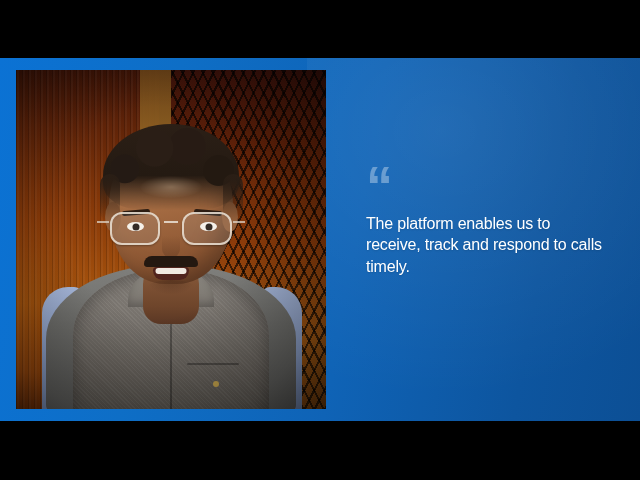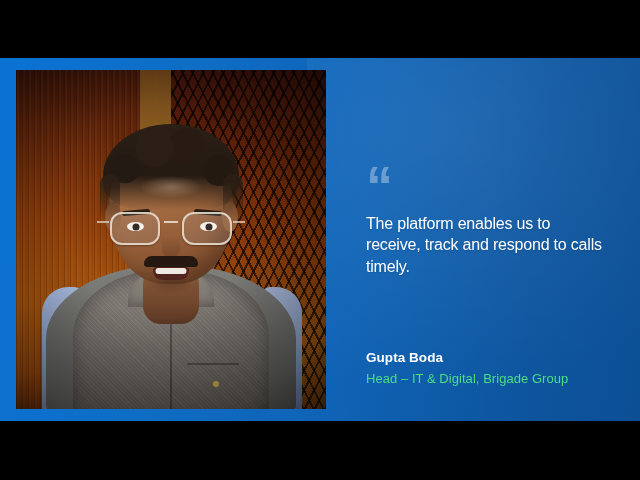--- a/index.html
+++ b/index.html
@@ -518,24 +518,20 @@
 
       <div class="bg-vignette"></div>
     </div>
 
     <div id="quote-col">
 
       <div id="quote-mark">“</div>
 
       <p id="quote-text">The platform enables us to receive, track and respond to calls timely.</p>
 
-      <div id="attribution">
-        <p id="attr-name">Gupta Boda</p>
-        <p id="attr-role">Head – IT &amp; Digital, Brigade Group</p>
-      </div>
 
     </div>
   </div>
 
   <div class="letterbox-bar top"></div>
   <div class="letterbox-bar bottom"></div>
 
 </div>
 
 </body></html>

